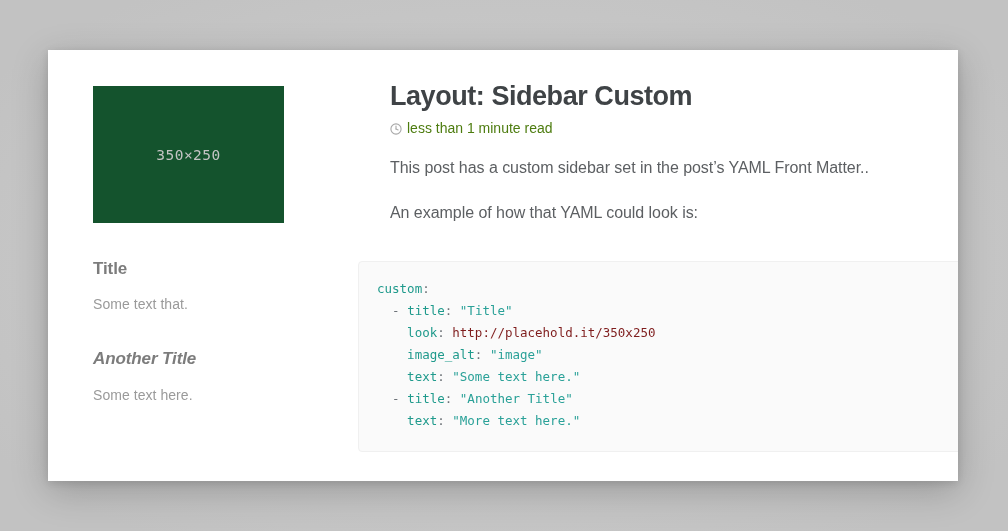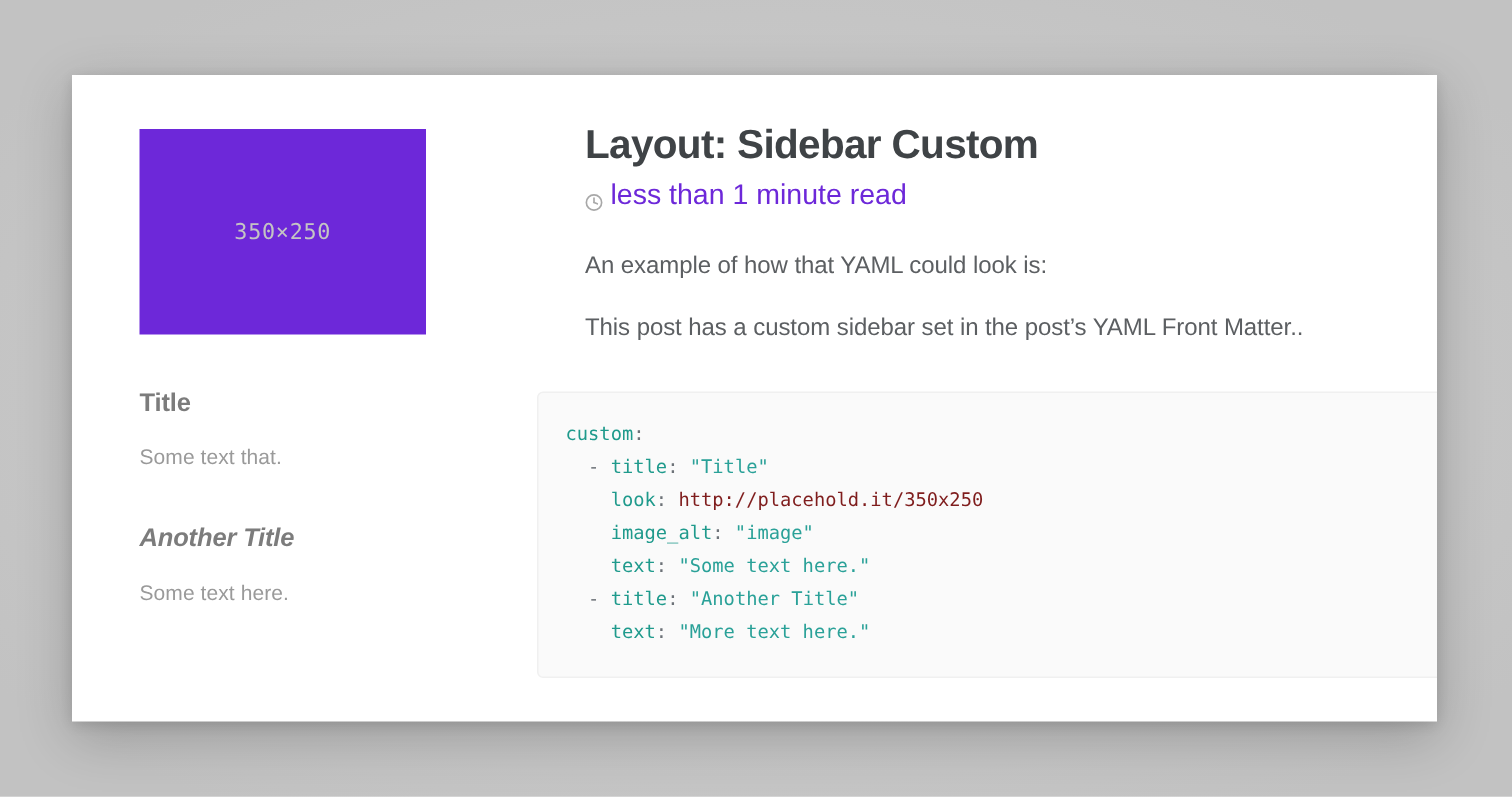--- a/index.html
+++ b/index.html
@@ -49,21 +49,21 @@
   #sidebar {
     position: absolute;
     left: 45px;
     top: 36px;
     width: 192px;
   }
 
   #sidebar-image {
     width: 191px;
     height: 137px;
-    background: #6d28d9;
+    background: #14532d;
     position: relative;
   }
   #sidebar-image-label {
     position: absolute;
     left: 0; right: 0;
     top: 50%;
     transform: translateY(-50%);
     text-align: center;
     font-family: "DejaVu Sans Mono", monospace;
     font-size: 14.5px;
@@ -103,22 +103,22 @@
     font-size: 27px;
     font-weight: bold;
     color: #3f4346;
     letter-spacing: -0.45px;
     margin: 0;
     line-height: 1.2;
   }
 
   #article-meta {
     margin-top: 8px;
-    font-size: 19px;
-    color: #6d28d9;
+    font-size: 14px;
+    color: #4d7c0f;
     display: flex;
     align-items: center;
     gap: 5px;
   }
   #clock-icon {
     display: inline-block;
     width: 12px;
     height: 12px;
     flex: 0 0 auto;
     position: relative;
@@ -191,23 +191,23 @@
         <span id="clock-icon">
           <svg width="12" height="12" viewBox="0 0 12 12" aria-hidden="true">
             <circle cx="6" cy="6" r="5.1" fill="none" stroke="#a8a8a8" stroke-width="1.1"></circle>
             <line x1="6" y1="6" x2="6" y2="3" stroke="#a8a8a8" stroke-width="1.1" stroke-linecap="round"></line>
             <line x1="6" y1="6" x2="8.2" y2="6.9" stroke="#a8a8a8" stroke-width="1.1" stroke-linecap="round"></line>
           </svg>
         </span>
         <span>less than 1 minute read</span>
       </div>
 
+      <p id="para-1" class="article-para">This post has a custom sidebar set in the post’s YAML Front Matter..</p>
+
       <p id="para-2" class="article-para">An example of how that YAML could look is:</p>
-
-      <p id="para-1" class="article-para">This post has a custom sidebar set in the post’s YAML Front Matter..</p>
     </article>
 
     <div id="code-block">
       <pre id="code-pre"><span class="tok-key">custom</span><span class="tok-punct">:</span>
   <span class="tok-dash">- </span><span class="tok-key">title</span><span class="tok-punct">:</span> <span class="tok-str">"Title"</span>
     <span class="tok-key">look</span><span class="tok-punct">:</span> <span class="tok-plain">http://placehold.it/350x250</span>
     <span class="tok-key">image_alt</span><span class="tok-punct">:</span> <span class="tok-str">"image"</span>
     <span class="tok-key">text</span><span class="tok-punct">:</span> <span class="tok-str">"Some text here."</span>
   <span class="tok-dash">- </span><span class="tok-key">title</span><span class="tok-punct">:</span> <span class="tok-str">"Another Title"</span>
     <span class="tok-key">text</span><span class="tok-punct">:</span> <span class="tok-str">"More text here."</span></pre>

